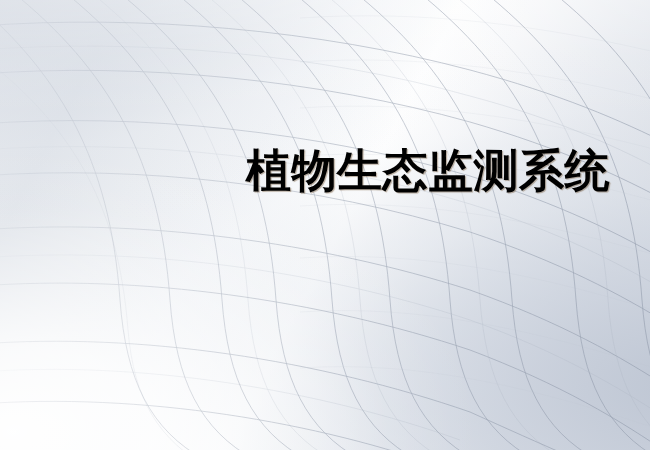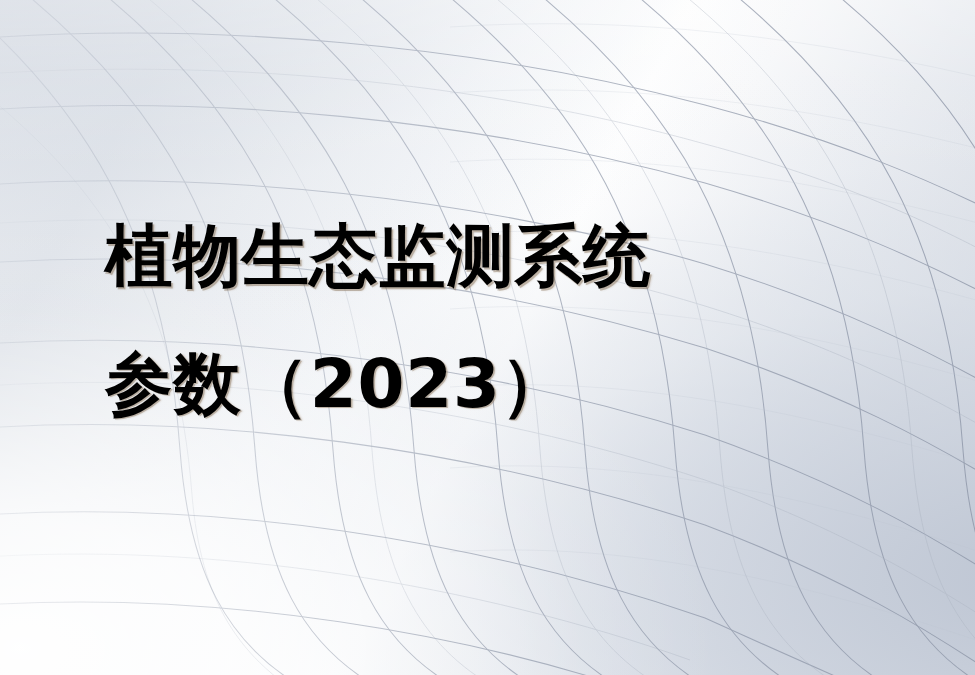--- a/index.html
+++ b/index.html
@@ -89,20 +89,21 @@
     pointer-events: none;
   }
   .mesh svg { display: block; width: 650px; height: 450px; }
 
   
   .title-block {
     position: absolute;
     left: 70px;
     top: 128px;
     width: 540px;
+    text-align: right;
   }
   .title-line {
     color: #000000;
     font-family: "DejaVu Sans", "Liberation Sans", sans-serif;
     font-weight: bold;
     font-size: 45px;
     line-height: 85px;
     letter-spacing: 0.5px;
     white-space: nowrap;
     text-shadow:
@@ -179,16 +180,15 @@
         <path d="M 300 206 C 420 198, 540 220, 672 260"></path>
         <path d="M 300 258 C 420 250, 540 274, 672 316"></path>
         <path d="M 300 312 C 420 304, 540 330, 672 374"></path>
         <path d="M 300 368 C 420 360, 540 388, 672 434"></path>
       </g>
     </svg>
   </div>
 
   <div class="title-block">
     <div class="title-line">植物生态监测系统</div>
-    <div class="title-line">参数（2023）</div>
   </div>
 
 </div>
 
 </body></html>

